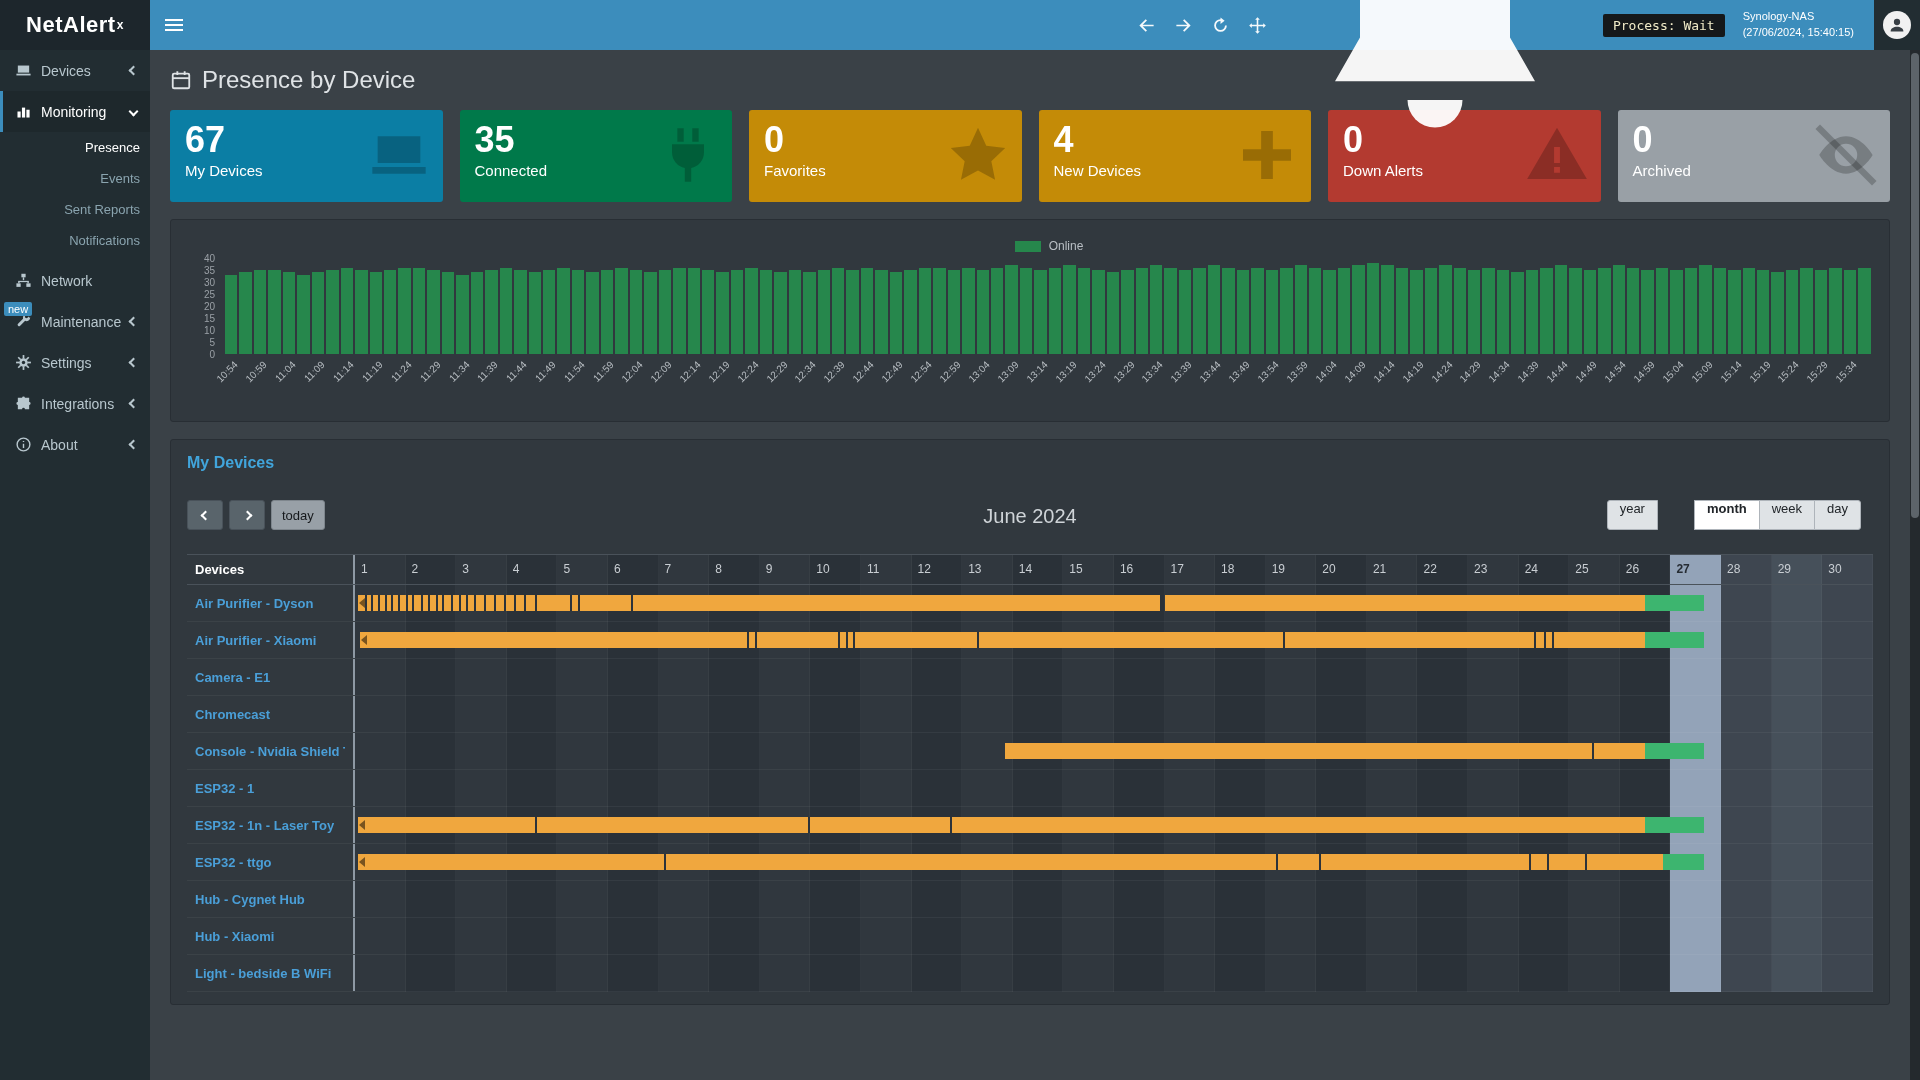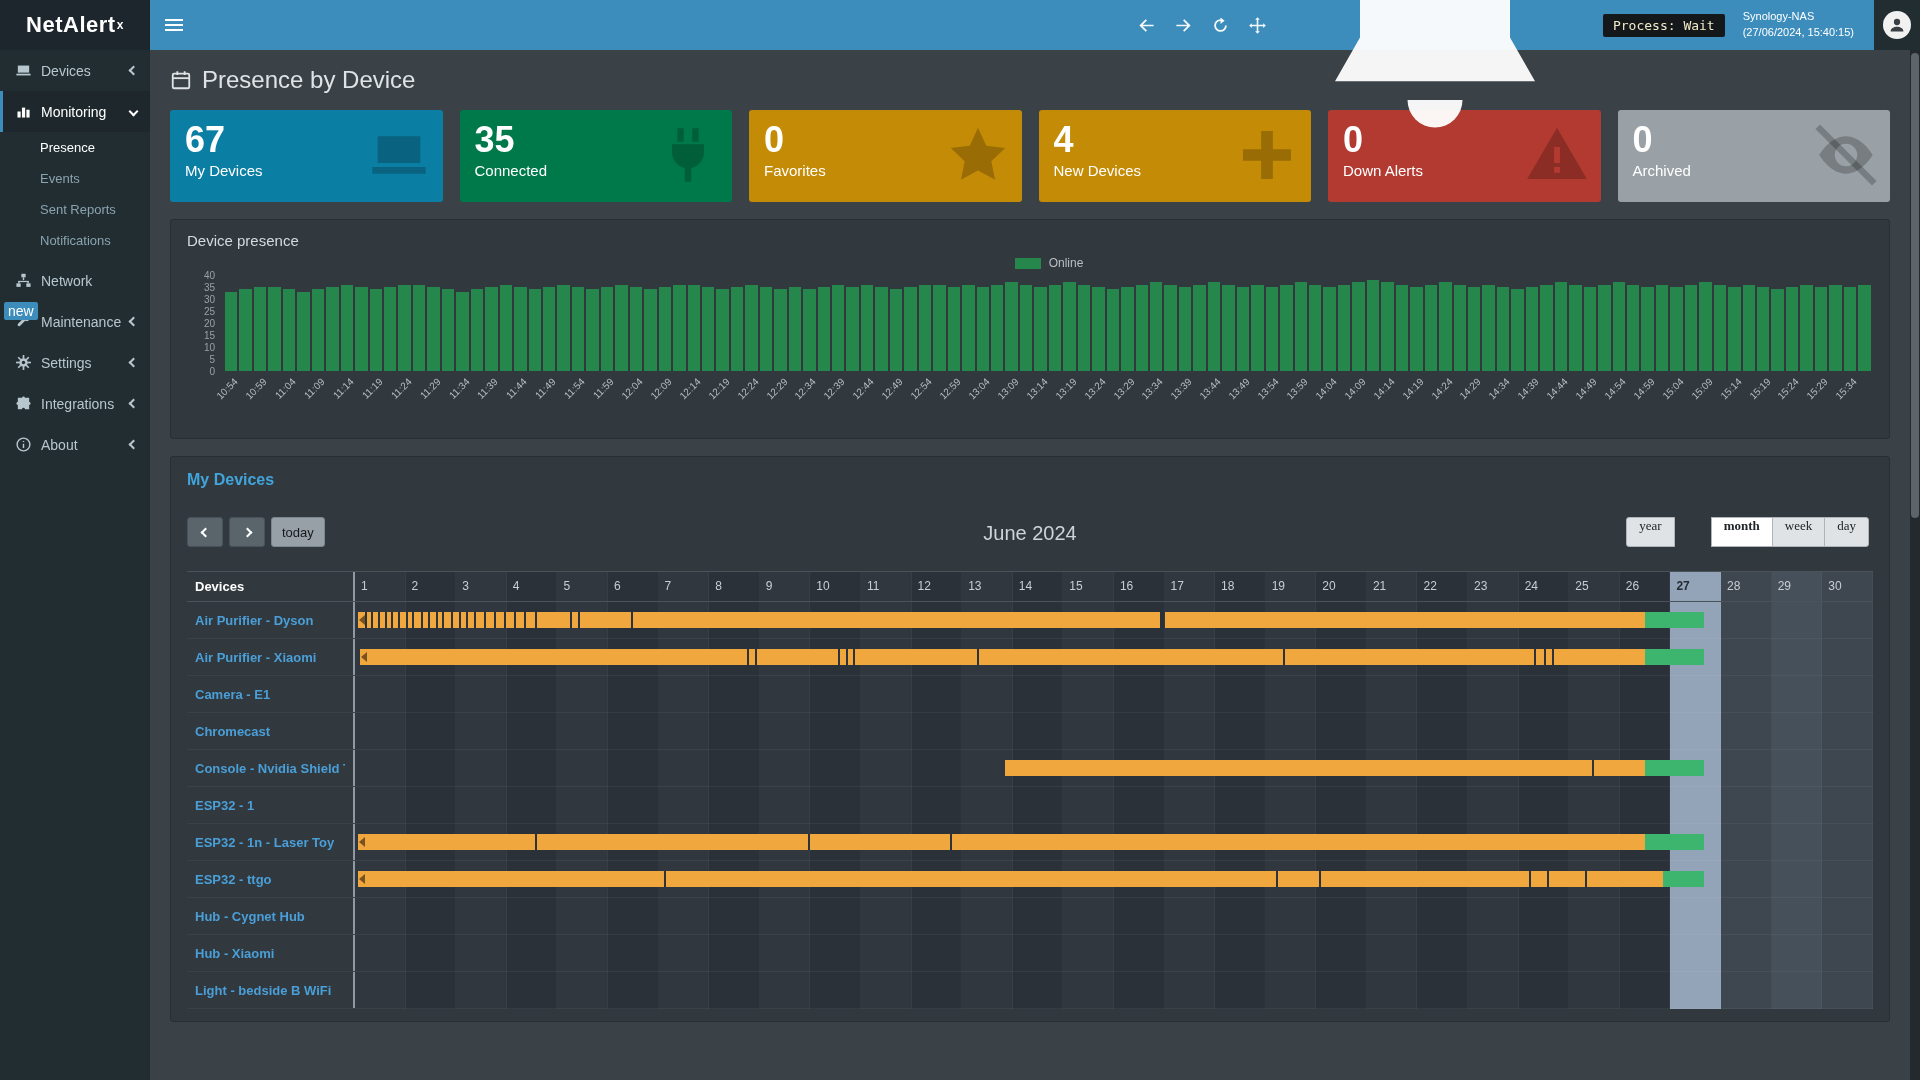--- a/index.html
+++ b/index.html
@@ -26,24 +26,24 @@
   
   .sidebar { position:fixed; top:50px; left:0; bottom:0; width:150px; background:#222d32; z-index:40; }
   .side-item { display:flex; align-items:center; gap:9px; padding:12px 10px 12px 12px; color:#b8c7ce; font-size:14px; cursor:pointer; position:relative; border-left:3px solid transparent; }
   .side-item .ic { width:17px; height:17px; flex:none; }
   .side-item .ic svg { width:100%; height:100%; display:block; }
   .side-item .lbl { flex:1; white-space:nowrap; overflow:hidden; }
   .side-item.active { background:#1e282c; color:#fff; border-left-color:#3c8dbc; }
   .chev { width:7px; height:7px; border-right:2px solid currentColor; border-bottom:2px solid currentColor; display:inline-block; flex:none; margin-right:3px; }
   .chev.left { transform:rotate(135deg); }
   .chev.down { transform:rotate(45deg); }
-  .side-sub { padding:0 0 4px; }
+  .side-sub { padding:0 0 4px;text-align:right; }
   .sub-item { padding:8px 10px 8px 40px; font-size:13px; color:#8aa4af; cursor:pointer; white-space:nowrap; }
   .sub-item.active { color:#ffffff; }
-  .new-badge { position:absolute; left:1px; top:1px; background:#3c8dbc; color:#fff; font-size:14px; padding:1px 4px; border-radius:2px; }
+  .new-badge { position:absolute; left:1px; top:1px; background:#3c8dbc; color:#fff; font-size:11px; padding:1px 4px; border-radius:2px; }
 
   
   .content { position:absolute; top:50px; left:150px; right:10px; bottom:0; padding:8px 20px 0; overflow:hidden; }
   .page-title { display:flex; align-items:center; gap:10px; color:#dfe3e6; font-size:24px; padding:8px 0 16px; }
   .page-title .ic { width:22px; height:22px; color:#dfe3e6; }
   .page-title .ic svg { width:100%; height:100%; display:block; }
 
   .stats-row { display:flex; gap:17px; }
   .stat-card { flex:1; height:92px; border-radius:3px; position:relative; padding:9px 15px; color:#fff; overflow:hidden; cursor:pointer; }
   .stat-value { font-size:36px; font-weight:bold; line-height:1.15; }
@@ -64,21 +64,21 @@
   .plot .bar { flex:1 1 0; margin-right:2px; }
   .y-axis { position:absolute; left:-36px; top:0; width:30px; height:96px; }
   .y-axis span { position:absolute; right:4px; transform:translateY(50%); font-size:10px; color:#9aa0a6; }
   .x-labels { position:relative; height:50px; margin-top:5px; }
   .x-label { position:absolute; top:0; font-size:10px; color:#b6bcc1; white-space:nowrap; transform:translateX(-100%) rotate(-45deg); transform-origin:100% 0; }
 
   
   .cal-heading { color:#41a5dc; font-size:16px; font-weight:bold; padding:2px 0 6px; }
   .cal-toolbar { position:relative; height:32px; margin:22px 0 22px; }
   .tb-left { position:absolute; left:0; top:0; display:flex; gap:6px; }
-  .tb-right { position:absolute; right:4px; top:0; display:flex;font-family:Liberation Serif, serif; }
+  .tb-right { position:absolute; right:12px; top:0; display:flex; }
   .cal-title { text-align:center; font-size:20px; color:#cfd4d8; line-height:32px; }
   .btn { border:1px solid #49525a; background:#59646b; color:#fff; height:30px; min-width:36px; padding:0 10px; font-size:13px; border-radius:3px; display:flex; align-items:center; justify-content:center; cursor:pointer; }
   .btn .chev { margin:0; }
   .btn.light { background:#98a0a7; color:#16191c; border-color:#7e868d; }
   .view-btn { background:#dfe3e6; color:#212529; border:1px solid #aeb4ba; height:30px; padding:0 12px; font-size:13px; cursor:pointer; margin-left:-1px; }
   .view-btn.first { border-radius:3px 0 0 3px; margin-left:0; }
   .view-btn.last { border-radius:0 3px 3px 0; }
   .view-btn.active { background:#ffffff; font-weight:bold;margin-left:36px; }
 
   .cal-grid { position:relative; border-top:1px solid #4a525a; }
@@ -332,21 +332,20 @@
         <div class="stat-icon">
           <svg viewBox="0 0 24 24" fill="currentColor">
             <path fill-rule="evenodd" d="M2 12s4-7 10-7 10 7 10 7-4 7-10 7S2 12 2 12zm10 4.2a4.2 4.2 0 1 0 0-8.4 4.2 4.2 0 0 0 0 8.4z"></path>
             <rect x="-3" y="10.8" width="30" height="2.4" transform="rotate(45 12 12)"></rect>
           </svg>
         </div>
       </div>
     </div>
 
   <div class="panel">
-    <div class="panel-title">Device presence</div>
     <div class="chart-wrap">
       <div class="legend">
         <span class="legend-swatch" id="legend-swatch" style="background: rgb(38, 135, 76);"></span>
         <span class="legend-label">Online</span>
       </div>
       <div class="plot-area">
         <div class="y-axis" id="y-axis">
             <span style="bottom: 0%;">0</span>
             <span style="bottom: 12.5%;">5</span>
             <span style="bottom: 25%;">10</span>

